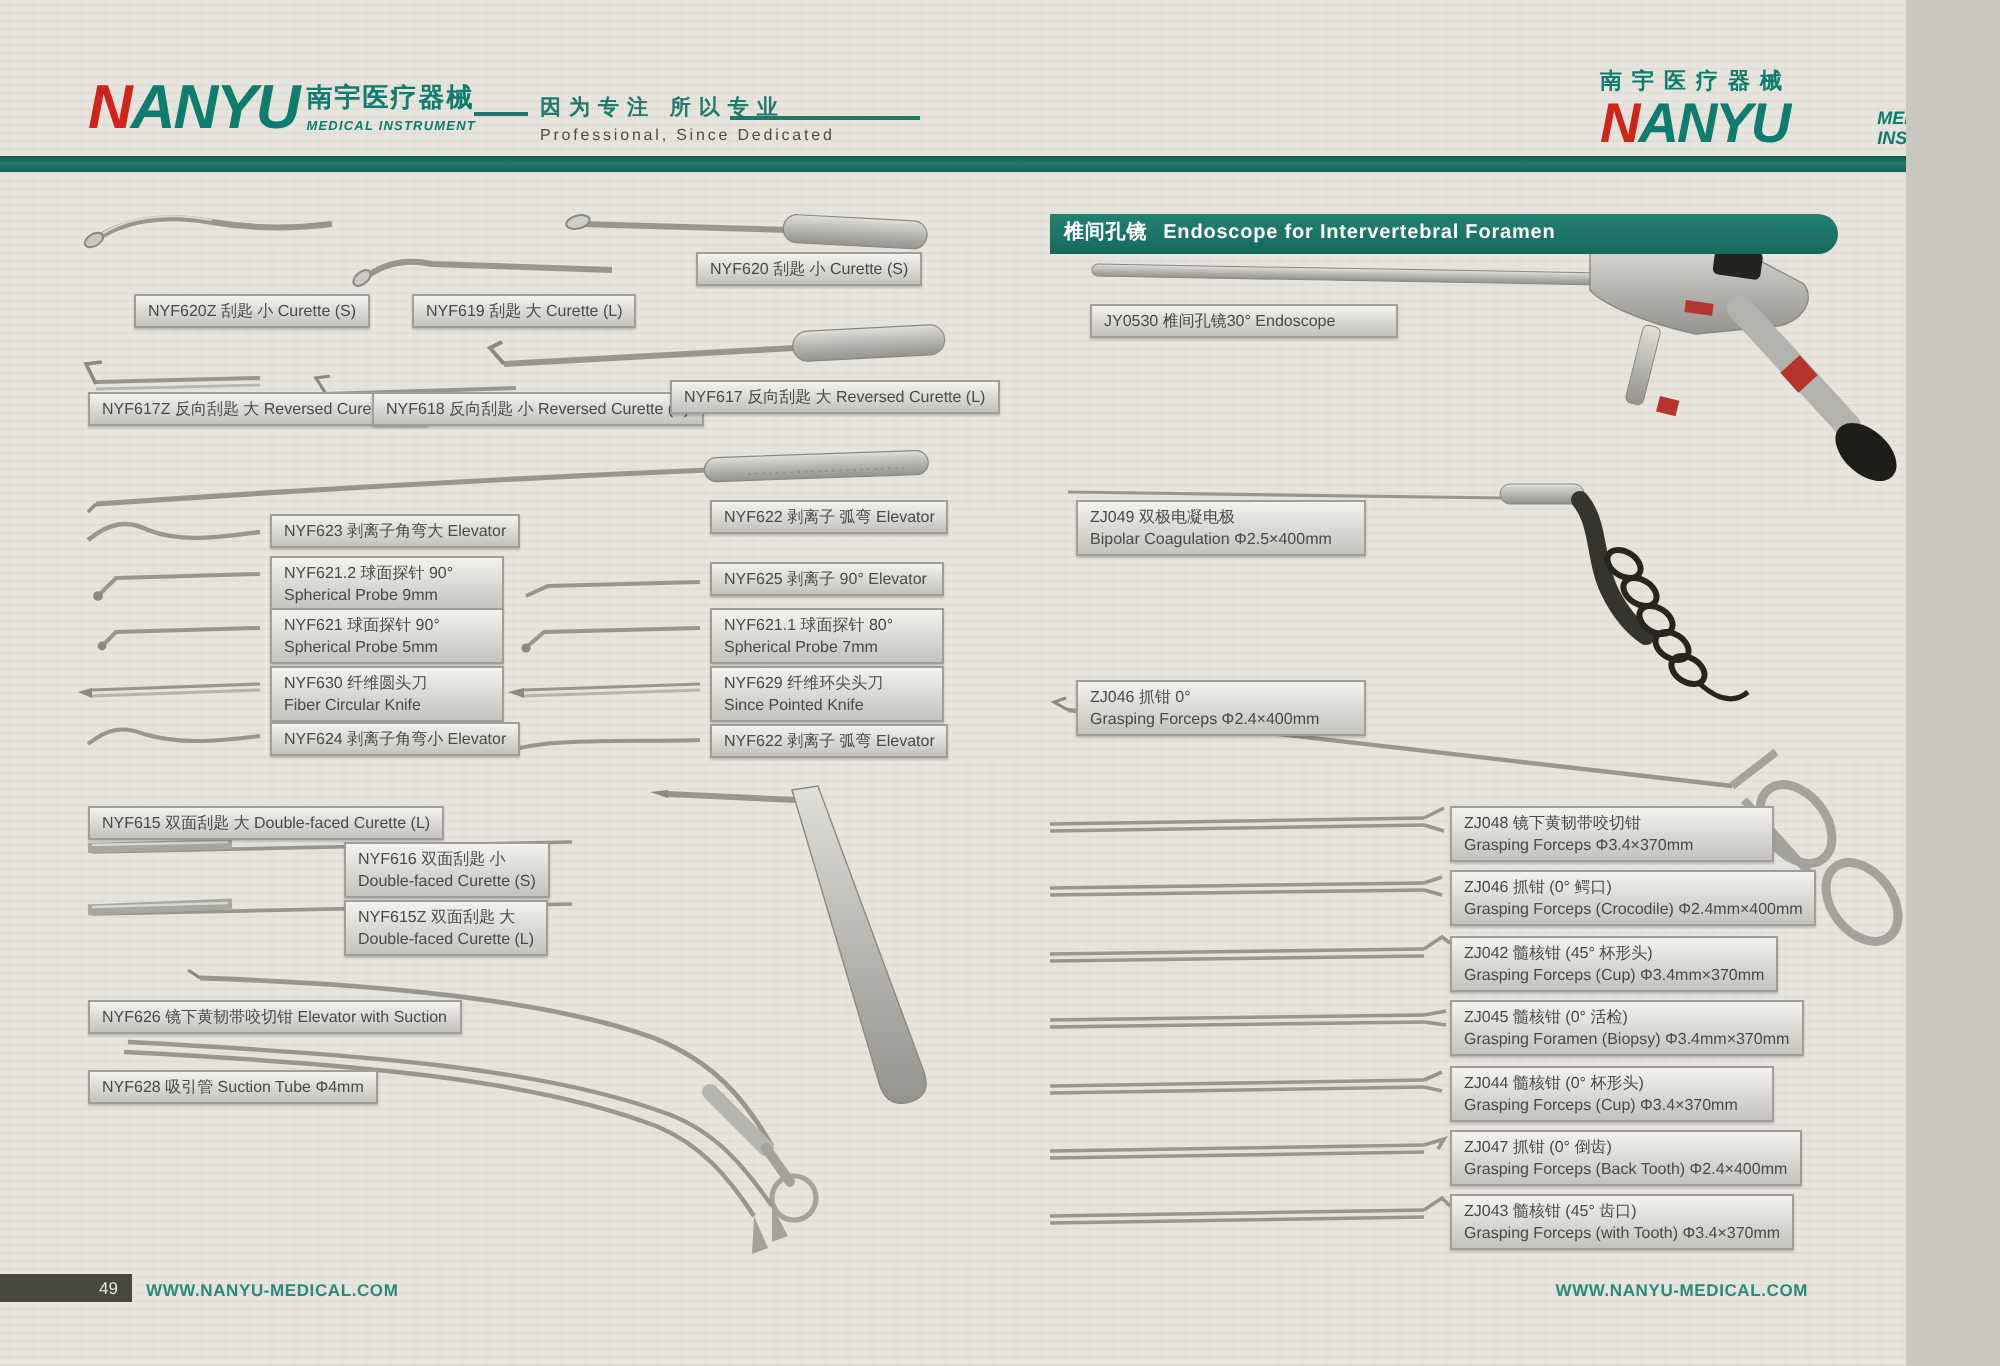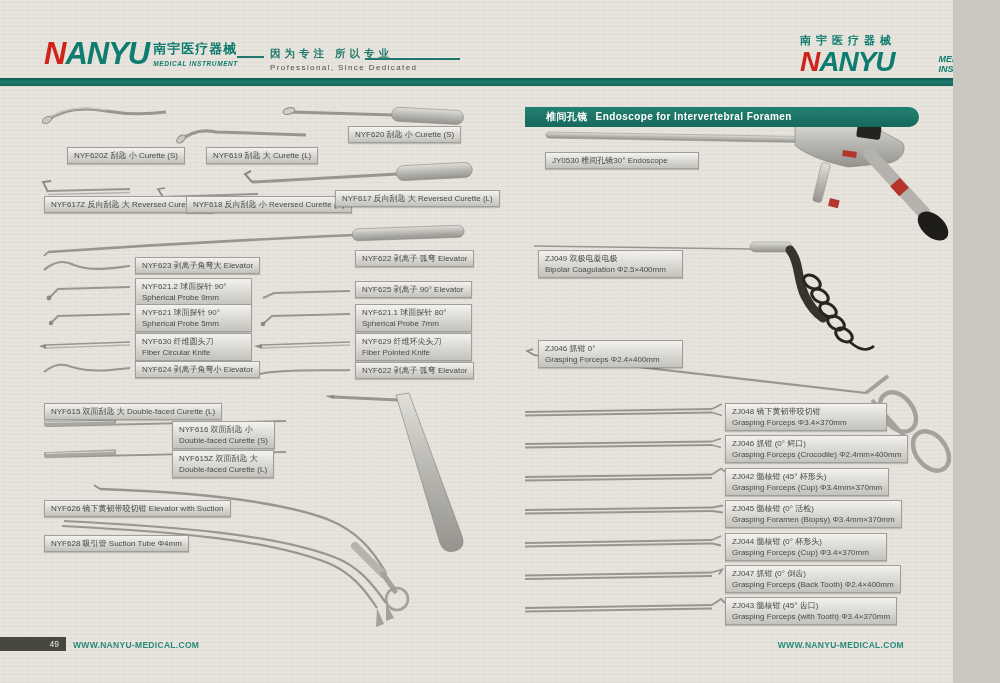--- a/index.html
+++ b/index.html
@@ -35,21 +35,21 @@
   
   .lbl{position:absolute;z-index:3;white-space:nowrap;
     background:linear-gradient(180deg,#f3f2ef 0%,#dddcd7 45%,#c3c2bd 100%);
     border:1px solid #9f9e98;box-shadow:0 1px 1px rgba(0,0,0,.18);
     padding:2px 6px;font-size:8px;line-height:11px;color:#4b4a46;}
   .lbl span{display:block;}
   
   .banner{position:absolute;left:525px;top:107px;width:394px;height:20px;z-index:3;
     background:linear-gradient(180deg,#238172 0%,#16685c 100%);
     border-radius:0 11px 11px 0;color:#ffffff;box-sizing:border-box;
-    padding-left:21px;font-size:10px;font-weight:bold;line-height:20px;letter-spacing:.4px;}
+    padding-left:7px;font-size:10px;font-weight:bold;line-height:20px;letter-spacing:.4px;}
   .banner .bcn{margin-right:8px;}
   
   .pgbarL{position:absolute;left:0;top:637px;width:66px;height:14px;background:#47473f;z-index:3;
     color:#e8e7e0;font-size:8.5px;line-height:14px;text-align:right;padding-right:7px;box-sizing:border-box;}
   .pgbarR{position:absolute;left:955px;top:637px;width:45px;height:14px;background:#47473f;z-index:3;
     color:#e8e7e0;font-size:8.5px;line-height:14px;padding-left:0;box-sizing:border-box;}
   .urlL{position:absolute;left:73px;top:640px;font-size:8.5px;font-weight:bold;color:#2a8a7c;letter-spacing:.3px;z-index:3;}
   .urlR{position:absolute;right:49px;top:640px;font-size:8.5px;font-weight:bold;color:#2a8a7c;letter-spacing:.3px;z-index:3;}
   
   #art{position:absolute;left:0;top:0;z-index:1;pointer-events:none;}
@@ -306,21 +306,21 @@
     </div>
   <div class="lbl" style="left:355px;top:281px;min-width:103px">
       <span>NYF625 剥离子 90°  Elevator</span>
     </div>
   <div class="lbl" style="left:355px;top:304px;min-width:103px">
       <span>NYF621.1 球面探针 80°</span>
       <span>Spherical Probe 7mm</span>
     </div>
   <div class="lbl" style="left:355px;top:333px;min-width:103px">
       <span>NYF629 纤维环尖头刀</span>
-      <span>Fiber Pointed Knife</span>
+      <span>Since Pointed Knife</span>
     </div>
   <div class="lbl" style="left:355px;top:362px;min-width:103px">
       <span>NYF622 剥离子 弧弯 Elevator</span>
     </div>
   <div class="lbl" style="left:44px;top:403px">
       <span>NYF615 双面刮匙 大  Double-faced Curette (L)</span>
     </div>
   <div class="lbl" style="left:172px;top:421px">
       <span>NYF616 双面刮匙 小</span>
       <span>Double-faced Curette (S)</span>

